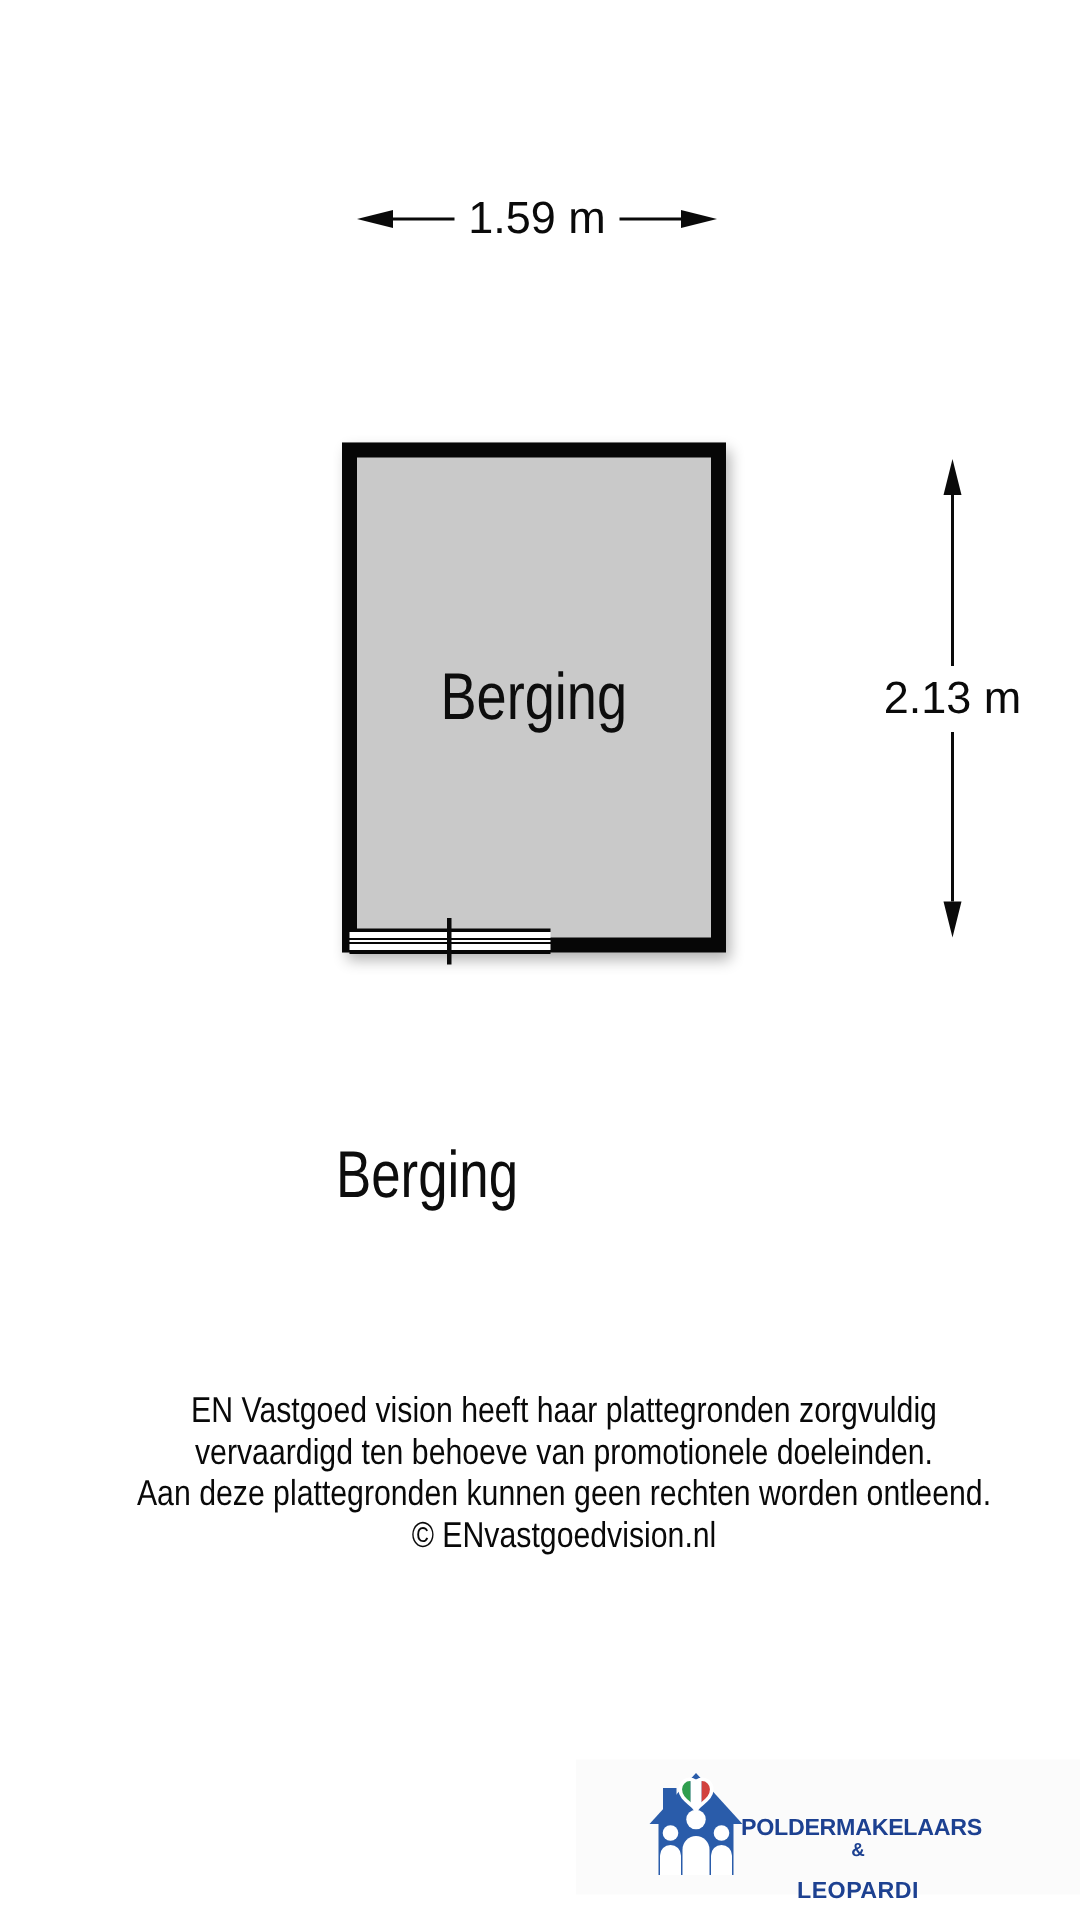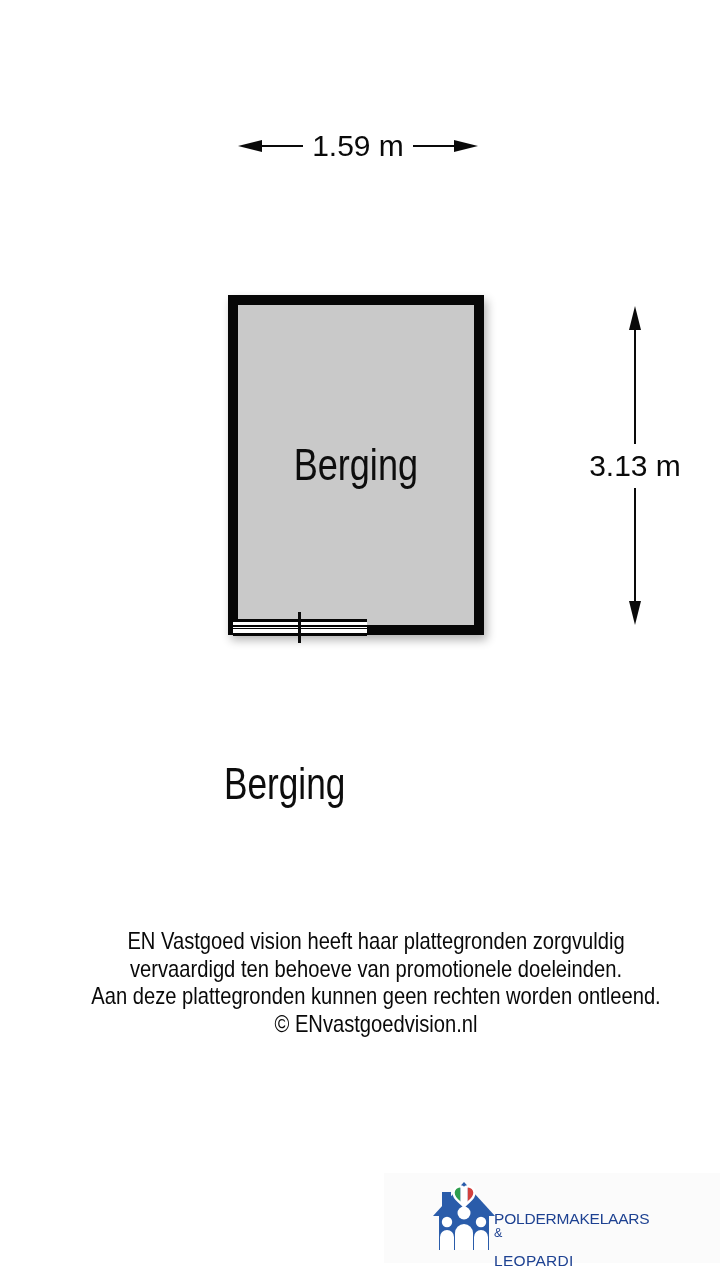--- a/index.html
+++ b/index.html
@@ -83,21 +83,21 @@
   
   .logo-panel {
     position: absolute; left: 384px; top: 1173px; width: 336px; height: 90px;
     background: #fbfbfb;
   }
   .logo-house {
     position: absolute; left: 432px; top: 1180px; width: 64px; height: 72px;
   }
   .logo-text {
     position: absolute; left: 494px; top: 1211px; width: 156px;
-    color: #1d4191; font-weight: normal; 
+    color: #1d4191; font-weight: bold; text-align: center;
   }
   .logo-line1 { font-size: 15.5px; letter-spacing: -0.2px; line-height: 15px; white-space: nowrap; }
   .logo-line2 { font-size: 12.5px; line-height: 12px; margin-top: 1px; }
   .logo-line3 { font-size: 15.5px; letter-spacing: 0.3px; line-height: 14px; margin-top: 15px; }
 </style>
 </head>
 <body>
 
 <div class="canvas">
 
@@ -113,21 +113,21 @@
     <span class="room-label">Berging</span>
   </div>
 
   <div class="window">
     <div class="win-tick"></div>
   </div>
 
   <div class="dim-v">
     <span class="arr arr-up"></span>
     <span class="dim-line-v"></span>
-    <span class="dim-label">3.13 m</span>
+    <span class="dim-label">2.13 m</span>
     <span class="dim-line-v"></span>
     <span class="arr arr-down"></span>
   </div>
 
   <div class="floor-title">Berging</div>
 
   <div class="disclaimer">
     <div class="disc-line">EN Vastgoed vision heeft haar plattegronden zorgvuldig</div>
     <div class="disc-line">vervaardigd ten behoeve van promotionele doeleinden.</div>
     <div class="disc-line">Aan deze plattegronden kunnen geen rechten worden ontleend.</div>

